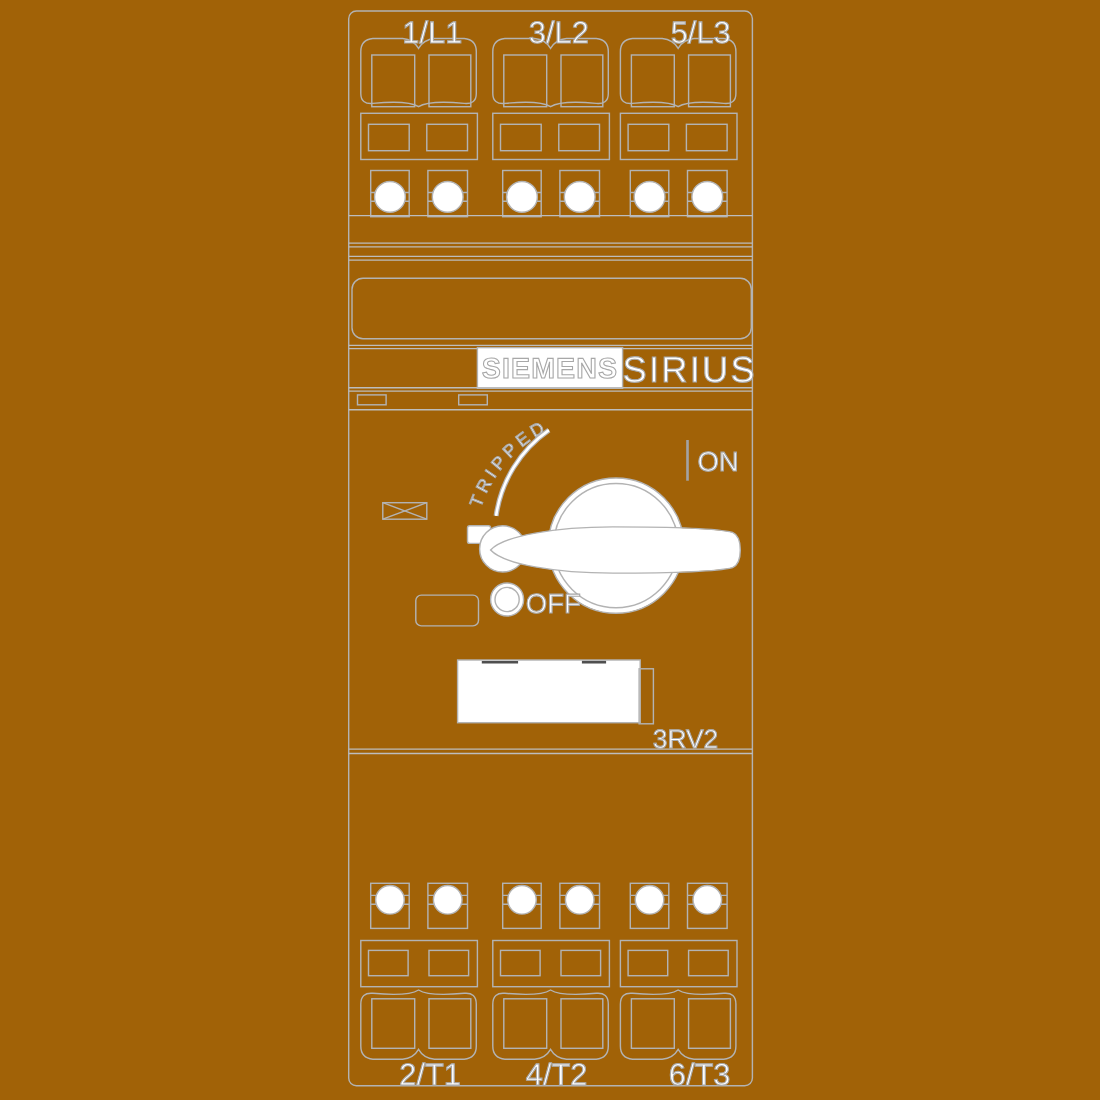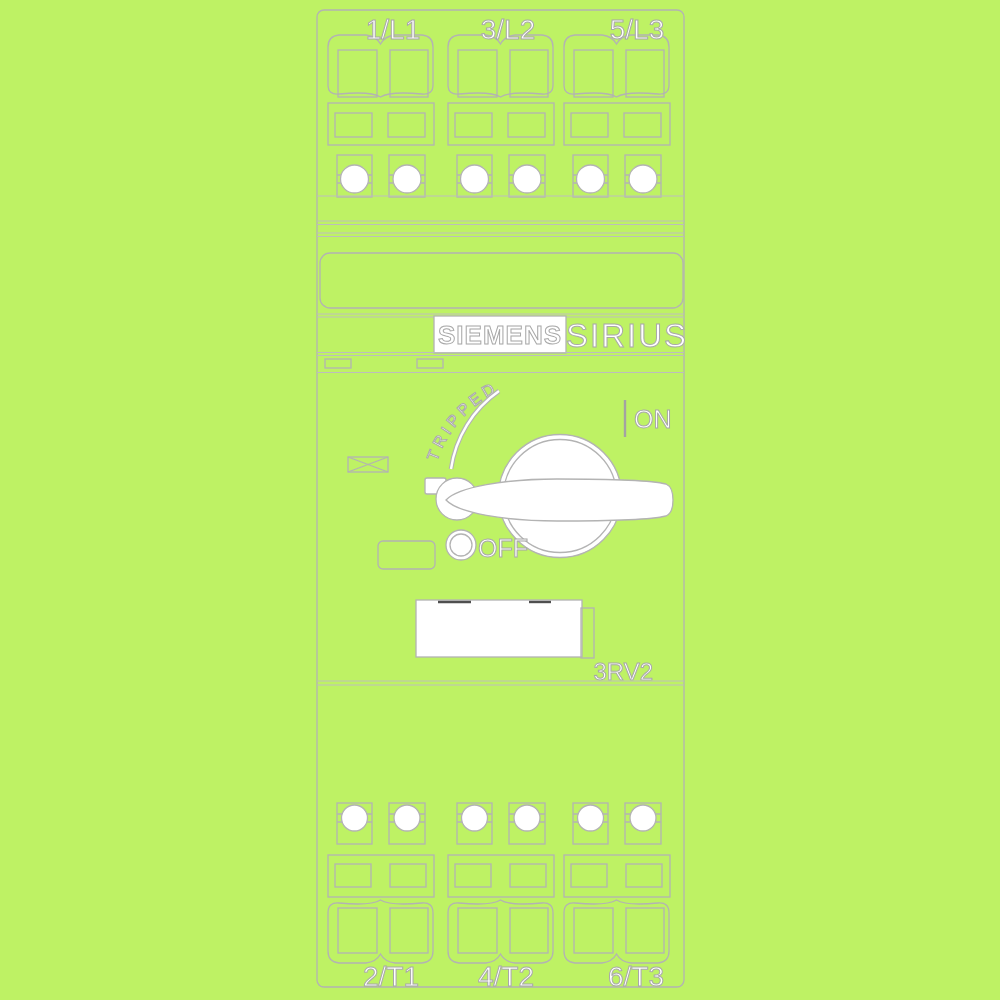--- a/index.html
+++ b/index.html
@@ -1,16 +1,16 @@
 <!DOCTYPE html>
 <html><head>
 <meta charset="utf-8">
 <style>
   html,body{margin:0;padding:0;background:#ffffff;}
-  .stage{width:1000px;height:1000px;position:relative;background:#bef264;font-family:"Liberation Sans",sans-serif;}
+  .stage{width:1000px;height:1000px;position:relative;background:#a16207;font-family:"Liberation Sans",sans-serif;}
   svg{position:absolute;top:0;left:0;}
   .ln{stroke:#b3b3b3;stroke-width:1.3;fill:none;}
   .lnf{stroke:#b3b3b3;stroke-width:1.3;fill:#ffffff;}
   .sep{stroke:#bdbdbd;stroke-width:1.2;fill:none;}
   .hollow{fill:#ffffff;stroke:#a8a8a8;stroke-width:1;font-family:"Liberation Sans",sans-serif;}
   .mark{stroke:#4f4f4f;stroke-width:2.4;fill:none;}
   .arcband{stroke:#b3b3b3;stroke-width:4.6;fill:none;}
   .arcbandin{stroke:#ffffff;stroke-width:2.4;fill:none;}
 </style>
 </head>

